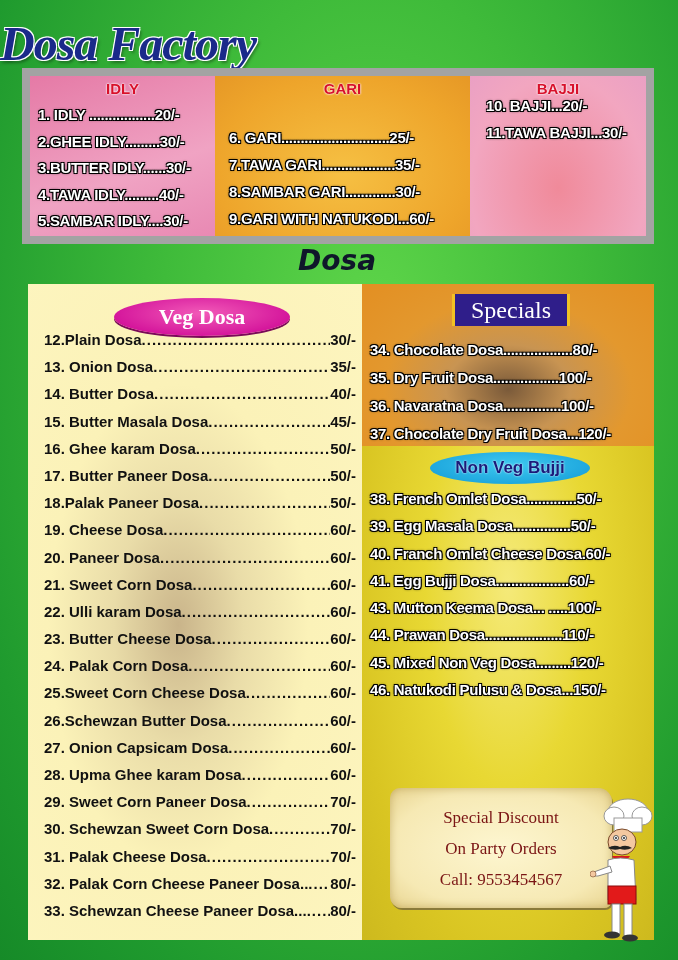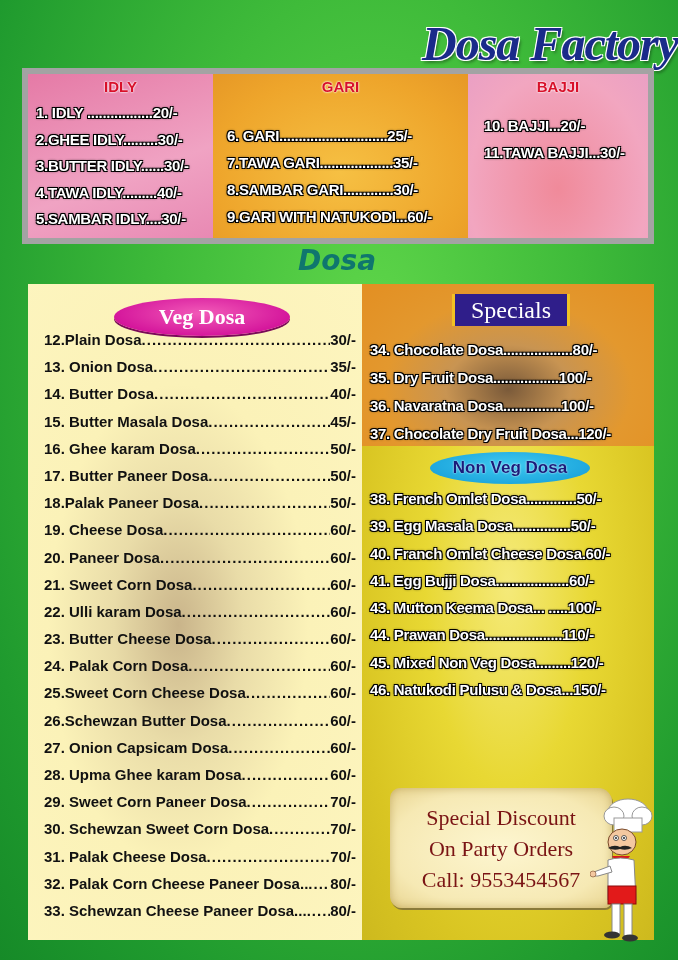--- a/index.html
+++ b/index.html
@@ -3,52 +3,52 @@
 <meta charset="utf-8">
 <style>
   * { box-sizing: border-box; margin: 0; padding: 0; }
   html, body { width: 678px; height: 960px; overflow: hidden; }
   body {
     position: relative;
     font-family: "Liberation Sans", sans-serif;
     background: radial-gradient(ellipse at 55% 35%, #5fd64a 0%, #3fbb3a 40%, #1f9a2e 80%, #168a28 100%);
   }
   .brand {
-    position: absolute; left: 0; top: 16px; width: 678px; text-align: right;
+    position: absolute; left: 0; top: 16px; width: 678px; text-align: left;
     font-family: "Liberation Serif", serif; font-style: italic; font-weight: bold;
     font-size: 48px; color: #1a2a8a; letter-spacing: -1px;
     text-shadow: 1px 1px 0 #fff, -1px -1px 0 #fff, 1px -1px 0 #fff, -1px 1px 0 #fff, 2px 3px 3px rgba(0,0,0,.35);
   }
   .top-box {
     position: absolute; left: 22px; top: 68px; width: 632px; height: 176px;
-    border: 6px solid #a3a3a3; display: flex;
+    border: 8px solid #a3a3a3; display: flex;
   }
   .top-col { height: 100%; position: relative; }
   .col-idly { width: 185px; background: linear-gradient(160deg, #e57aa6, #f0a3c3 60%, #e889b3); }
   .col-gari { width: 255px; background: radial-gradient(ellipse at 50% 60%, #f6c043, #eea52b 70%, #e69826); }
   .col-bajji { flex: 1; background: radial-gradient(ellipse at 50% 70%, #f08a9a, #f2a6c0 70%, #eaa0c4); }
   .top-col h3 {
     text-align: center; color: #d8102a; font-size: 15px; font-weight: bold; padding-top: 4px;
     text-shadow: 0 0 2px #fff, 0 0 2px #fff;
   }
   .item-w {
     color: #fff; font-weight: bold; font-size: 15px; white-space: nowrap;
     text-shadow: 1px 1px 0 #000, -1px -1px 0 #000, 1px -1px 0 #000, -1px 1px 0 #000, 0 0 3px #000;
     letter-spacing: -0.3px;
   }
   .idly-list { position: absolute; left: 8px; top: 26px; }
   .idly-list .item-w { height: 26.5px; line-height: 26.5px; }
   .gari-list { position: absolute; left: 14px; top: 48px; }
   .gari-list .item-w { height: 27px; line-height: 27px; }
-  .bajji-list { position: absolute; left: 16px; top: 38px; }
+  .bajji-list { position: absolute; left: 16px; top: 16px; }
   .bajji-list .item-w { height: 27px; line-height: 27px; }
   .section-title {
     position: absolute; left: 298px; top: 244px;
     font-family: "DejaVu Sans", sans-serif; font-style: italic; font-weight: bold;
-    font-size: 28px; color: #0f766e;
+    font-size: 28px; color: #0f172a;
   }
   .veg-panel {
     position: absolute; left: 28px; top: 284px; width: 334px; height: 656px;
     background: radial-gradient(ellipse at 45% 52%, #c9b48a 0%, #e9dca8 25%, #fbf2b8 50%, #fdf5bf 100%);
   }
   .veg-badge {
     position: absolute; left: 86px; top: 14px; width: 176px; height: 38px;
     border-radius: 50%;
     background: radial-gradient(ellipse at 50% 40%, #f25ab8, #d5179c 70%, #b80f85);
     box-shadow: 0 2px 0 #7a0a58;
@@ -88,21 +88,21 @@
   .nv-list { position: absolute; left: 8px; top: 39px; }
   .nv-list .item-w { height: 27.3px; line-height: 27.3px; font-size: 15px; }
   .promo-scroll {
     position: absolute; left: 390px; top: 788px; width: 222px; height: 120px;
     background: radial-gradient(ellipse at 50% 50%, #fdf6d0, #f6e9b4 70%, #e8d490);
     border-radius: 10px 14px 8px 12px;
     box-shadow: 1px 2px 0 #8a7a3a, inset 0 0 8px rgba(150,120,40,.45);
     text-align: center; padding-top: 14px;
   }
   .promo-line {
-    font-family: "Liberation Serif", serif; font-size: 22px; color: #7a1414; line-height: 31px;
+    font-family: "Liberation Serif", serif; font-size: 17px; color: #7a1414; line-height: 31px;
     white-space: nowrap;
   }
   .chef { position: absolute; left: 590px; top: 796px; width: 70px; height: 150px; }
 </style>
 </head>
 <body>
 
 <div class="brand">Dosa Factory</div>
 
 <div class="top-box">
@@ -256,21 +256,21 @@
   <div class="specials-badge">Specials</div>
   <div class="spec-list">
     <div class="item-w">34. Chocolate Dosa..................80/-</div>
     <div class="item-w">35. Dry Fruit Dosa.................100/-</div>
     <div class="item-w">36. Navaratna Dosa...............100/-</div>
     <div class="item-w">37. Chocolate Dry Fruit Dosa...120/-</div>
   </div>
 </div>
 
 <div class="nonveg-panel">
-  <div class="nonveg-badge">Non Veg Dosa</div>
+  <div class="nonveg-badge">Non Veg Bujji</div>
   <div class="nv-list">
     <div class="item-w">38. French Omlet Dosa.............50/-</div>
     <div class="item-w">39. Egg Masala Dosa...............50/-</div>
     <div class="item-w">40. Franch Omlet Cheese Dosa.60/-</div>
     <div class="item-w">41. Egg Bujji Dosa...................60/-</div>
     <div class="item-w">43. Mutton Keema Dosa... .....100/-</div>
     <div class="item-w">44. Prawan Dosa....................110/-</div>
     <div class="item-w">45. Mixed Non Veg Dosa.........120/-</div>
     <div class="item-w">46. Natukodi Pulusu &amp; Dosa...150/-</div>
   </div>

